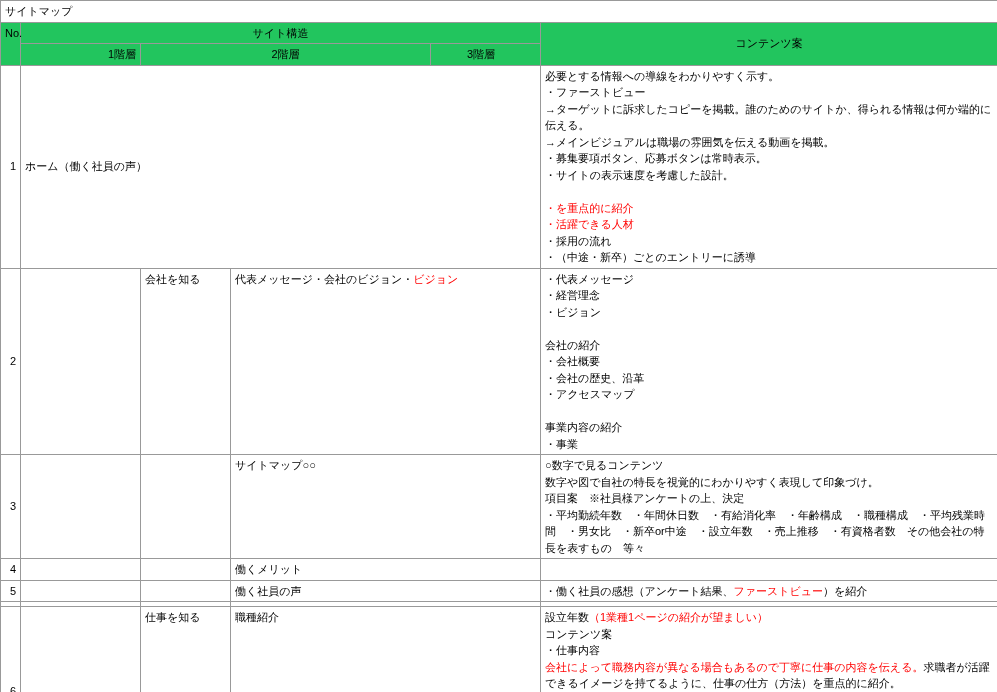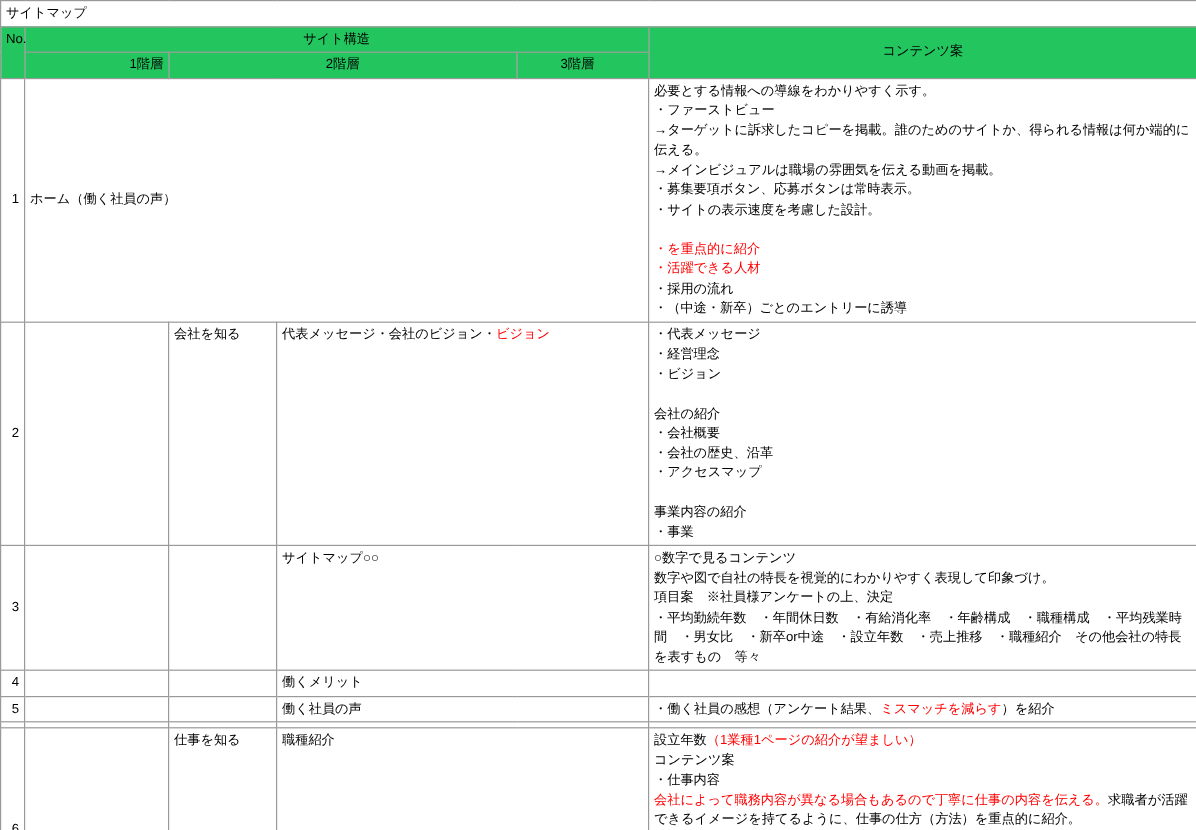--- a/index.html
+++ b/index.html
@@ -106,38 +106,38 @@
   </tr>
 
   <tr>
     <td class="no-col valign-mid">3</td>
     <td></td>
     <td></td>
     <td colspan="2">サイトマップ○○</td>
     <td style="white-space:pre-line;">○数字で見るコンテンツ
 数字や図で自社の特長を視覚的にわかりやすく表現して印象づけ。
 項目案　※社員様アンケートの上、決定
-・平均勤続年数　・年間休日数　・有給消化率　・年齢構成　・職種構成　・平均残業時間　・男女比　・新卒or中途　・設立年数　・売上推移　・職種紹介　その他会社の特長を表すもの　等々</td>
+・平均勤続年数　・年間休日数　・有給消化率　・年齢構成　・職種構成　・平均残業時間　・男女比　・新卒or中途　・設立年数　・売上推移　・有資格者数　その他会社の特長を表すもの　等々</td>
   </tr>
 
   <tr>
     <td class="no-col">4</td>
     <td></td>
     <td></td>
     <td colspan="2">働くメリット</td>
     <td></td>
   </tr>
 
   <tr>
     <td class="no-col">5</td>
     <td></td>
     <td></td>
     <td colspan="2">働く社員の声</td>
     <td>
-      <span>・働く社員の感想（アンケート結果、</span><span class="red">ミスマッチを減らす</span><span>）を紹介</span>
+      <span>・働く社員の感想（アンケート結果、</span><span class="red">ファーストビュー</span><span>）を紹介</span>
     </td>
   </tr>
 
   <tr>
     <td class="no-col"></td>
     <td></td>
     <td></td>
     <td colspan="2"></td>
     <td></td>
   </tr>

